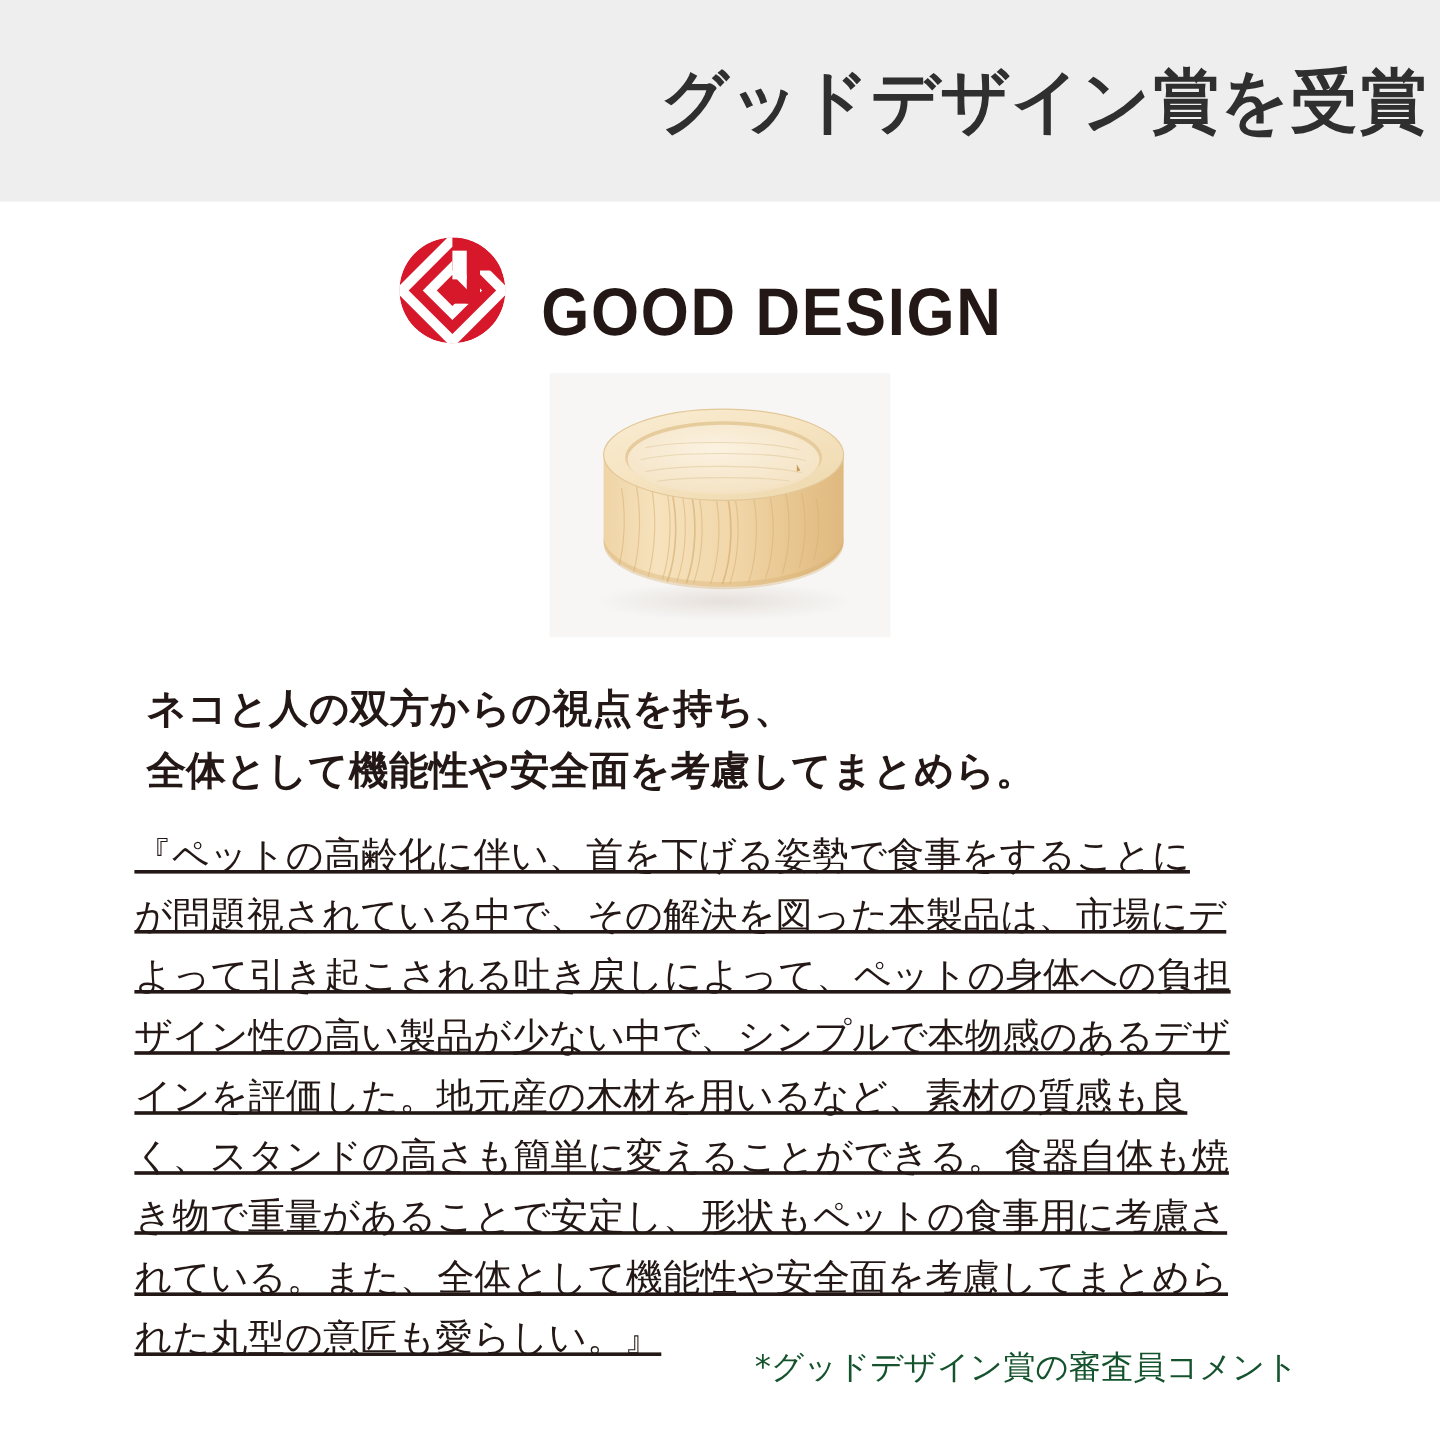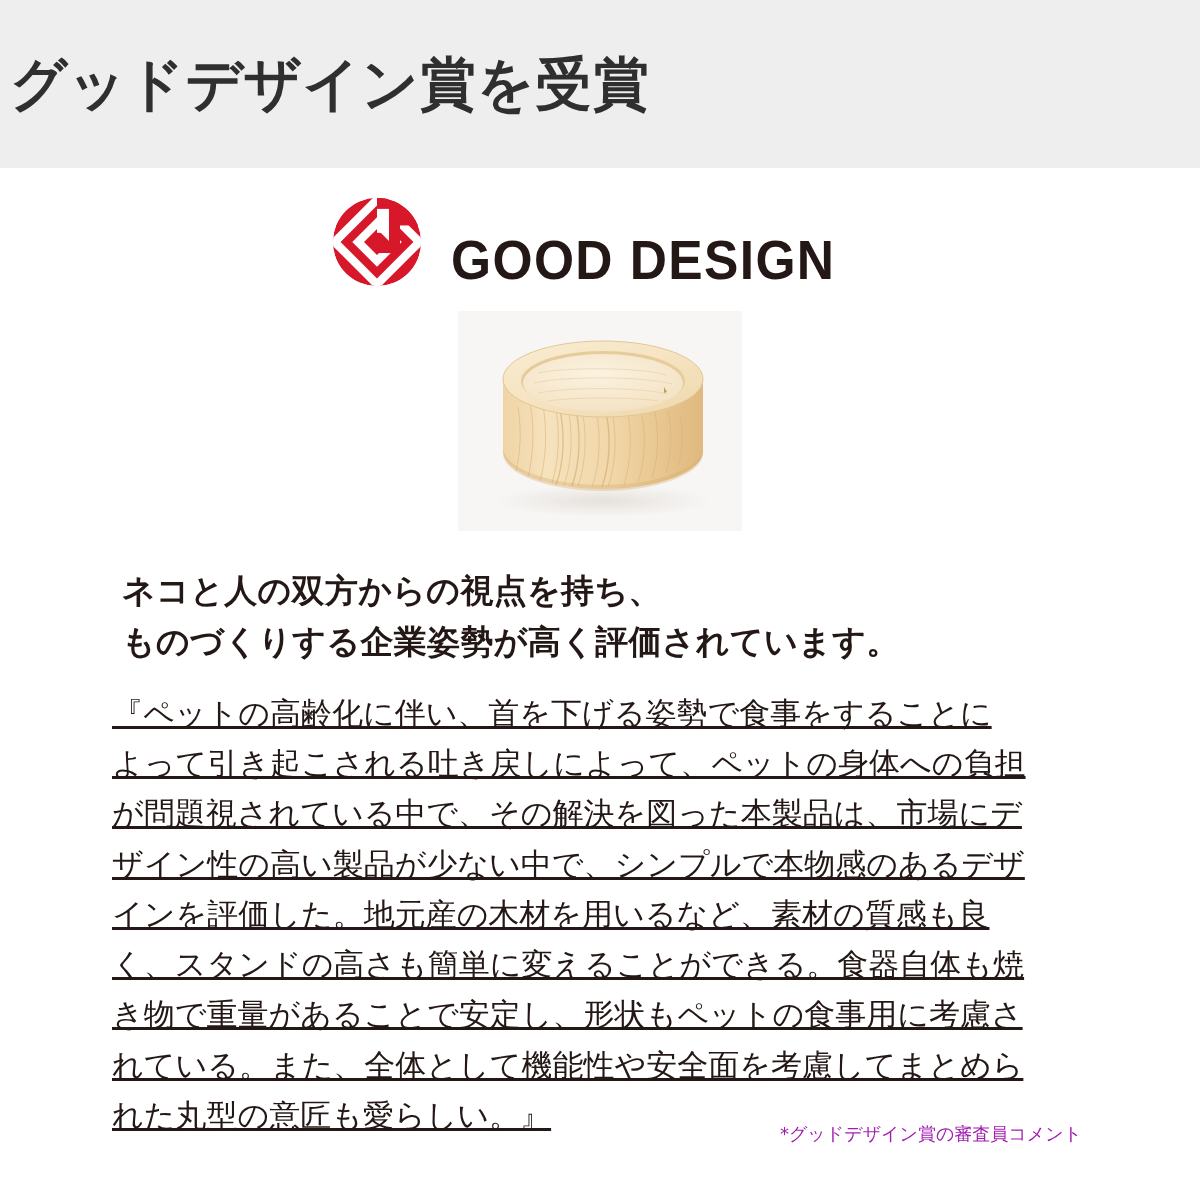--- a/index.html
+++ b/index.html
@@ -8,21 +8,21 @@
     background:#ffffff;
     font-family:"Liberation Sans","DejaVu Sans",sans-serif;
     overflow:hidden;
   }
   .page { position:relative; width:1200px; height:1200px; background:#ffffff; }
 
   
   .header-band{
     position:absolute; left:0; top:0; width:1200px; height:168px;
     background:#eeeeee;
-    display:flex; align-items:center; justify-content:flex-start;
+    display:flex; align-items:center; justify-content:flex-end;
   }
   .header-title{
     font-size:58px;
     font-weight:700;
     color:#2f2f2f;
     letter-spacing:1px;
     line-height:1;
     font-family:"DejaVu Sans","Liberation Sans",sans-serif;
     transform:scaleX(0.97);
   }
@@ -75,22 +75,22 @@
     text-align:justify;
     text-justify:inter-character;
     font-family:"DejaVu Sans","Liberation Sans",sans-serif;
     text-decoration:underline;
   }
   .body-quote .l{ display:block; white-space:nowrap; }
 
   
   .footnote{
     position:absolute; right:118px; top:1122px;
-    font-size:18px;
-    color:#a21caf;
+    font-size:27px;
+    color:#14532d;
     line-height:1.3;
     white-space:nowrap;
     font-family:"DejaVu Sans","Liberation Sans",sans-serif;
   }
 </style>
 </head>
 <body>
 
 <div class="page">
 
@@ -190,27 +190,27 @@
       </g>
 
       <path d="M206 76 l3 5 -3 1 z" fill="#b9883f" opacity="0.8"></path>
 
       <path d="M45 136 A100 38 0 0 0 245 136 L245 142 A100 38 0 0 1 45 142 Z" fill="#d5ab6c" opacity="0.35"></path>
     </svg>
   </div>
 
   <div class="headline">
     <span class="l">ネコと人の双方からの視点を持ち、</span>
-    <span class="l">ものづくりする企業姿勢が高く評価されています。</span>
+    <span class="l">全体として機能性や安全面を考慮してまとめら。</span>
   </div>
 
   <div class="body-quote">
     <span class="l">『ペットの高齢化に伴い、首を下げる姿勢で食事をすることに</span>
+    <span class="l">が問題視されている中で、その解決を図った本製品は、市場にデ</span>
     <span class="l">よって引き起こされる吐き戻しによって、ペットの身体への負担</span>
-    <span class="l">が問題視されている中で、その解決を図った本製品は、市場にデ</span>
     <span class="l">ザイン性の高い製品が少ない中で、シンプルで本物感のあるデザ</span>
     <span class="l">インを評価した。地元産の木材を用いるなど、素材の質感も良</span>
     <span class="l">く、スタンドの高さも簡単に変えることができる。食器自体も焼</span>
     <span class="l">き物で重量があることで安定し、形状もペットの食事用に考慮さ</span>
     <span class="l">れている。また、全体として機能性や安全面を考慮してまとめら</span>
     <span class="l">れた丸型の意匠も愛らしい。』</span>
   </div>
 
   <div class="footnote">*グッドデザイン賞の審査員コメント</div>
 

